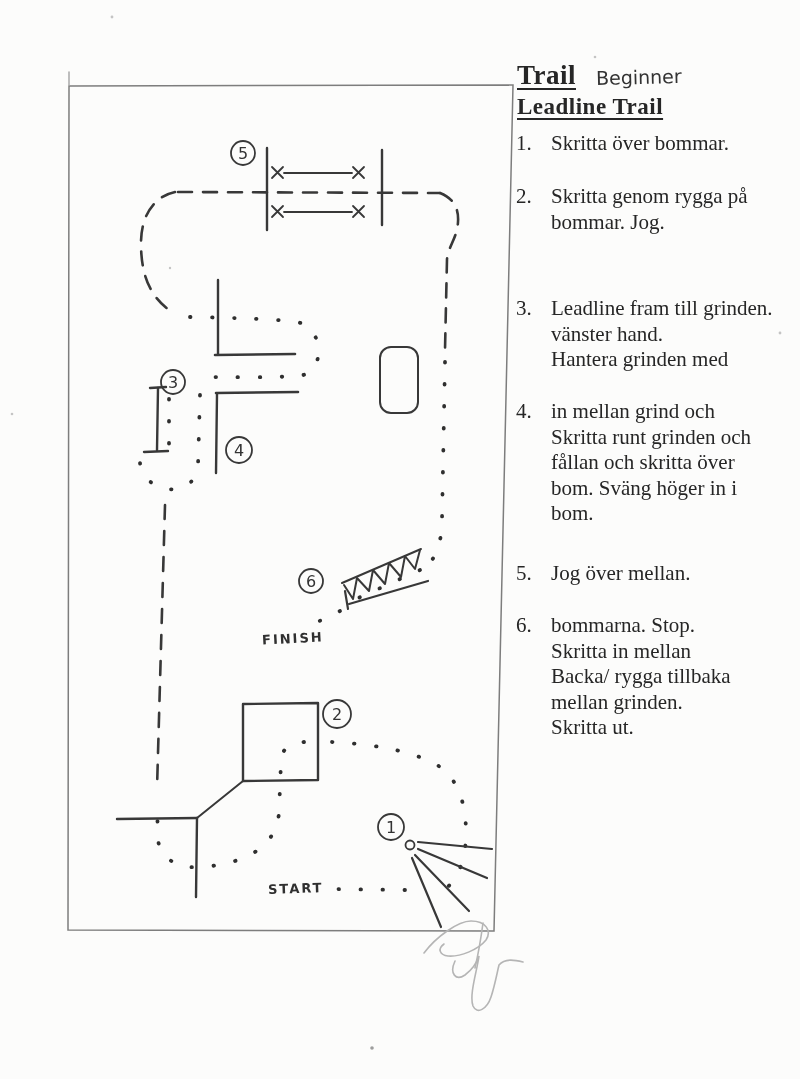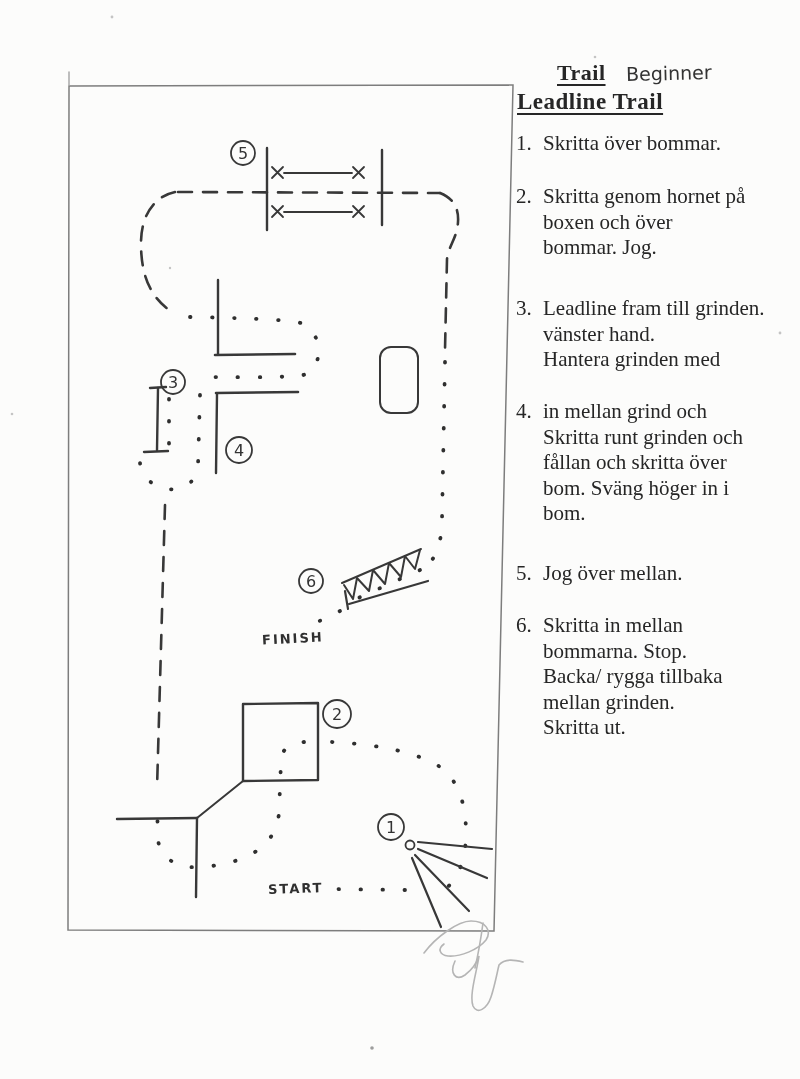--- a/index.html
+++ b/index.html
@@ -5,26 +5,26 @@
   html,body{margin:0;padding:0;background:#e8e8e8;}
   .page{
     position:relative;width:800px;height:1079px;margin:0 auto;
     background:#fcfcfb;overflow:hidden;
     font-family:"Liberation Serif",serif;color:#262626;
   }
   svg{position:absolute;left:0;top:0;}
   .text-col-item{position:absolute;left:516px;display:flex;}
   .num{width:27px;flex:0 0 27px;font-size:21px;line-height:25.5px;}
   .lines{font-size:21px;line-height:25.5px;}
-  .lines .ln{display:block;}
+  .lines .ln{display:block;margin-left:8px;}
   .title-block{position:absolute;left:517px;top:60px;width:275px;}
   .title-row{display:flex;align-items:baseline;}
   .t-typed{
-    font-size:22px;font-weight:bold;letter-spacing:0.5px;
-    text-decoration:underline;text-underline-offset:4px;text-decoration-thickness:2px;margin-left:40px;
+    font-size:27px;font-weight:bold;letter-spacing:0.5px;
+    text-decoration:underline;text-underline-offset:4px;text-decoration-thickness:2px;
   }
   .t-hand{
     font-family:"DejaVu Sans",sans-serif;font-size:19px;margin-left:20px;
     transform:rotate(-1.5deg);color:#333;
   }
   .t-sub{
     font-size:23px;font-weight:bold;letter-spacing:0.5px;margin-top:3px;
     text-decoration:underline;text-underline-offset:4px;text-decoration-thickness:2px;text-align:center;
   }
   .hand-label{
@@ -179,22 +179,21 @@
   <div class="text-col-item" style="top:131px;">
     <span class="num">1.</span>
     <span class="lines">
       <span class="ln">Skritta över bommar.</span>
     </span>
   </div>
 
   <div class="text-col-item" style="top:184px;">
     <span class="num">2.</span>
     <span class="lines">
-      <span class="ln">Skritta genom hornet på</span>
-      <span class="ln">boxen och över</span>
+      <span class="ln">Skritta genom rygga på</span>
       <span class="ln">bommar. Jog.</span>
     </span>
   </div>
 
   <div class="text-col-item" style="top:296px;">
     <span class="num">3.</span>
     <span class="lines">
       <span class="ln">Leadline fram till grinden.</span>
       <span class="ln">vänster hand.</span>
       <span class="ln">Hantera grinden med</span>
@@ -215,21 +214,21 @@
   <div class="text-col-item" style="top:561px;">
     <span class="num">5.</span>
     <span class="lines">
       <span class="ln">Jog över mellan.</span>
     </span>
   </div>
 
   <div class="text-col-item" style="top:613px;">
     <span class="num">6.</span>
     <span class="lines">
+      <span class="ln">bommarna. Stop.</span>
       <span class="ln">Skritta in mellan</span>
-      <span class="ln">bommarna. Stop.</span>
       <span class="ln">Backa/ rygga tillbaka</span>
       <span class="ln">mellan grinden.</span>
       <span class="ln">Skritta ut.</span>
     </span>
   </div>
 
 </div>
 
 </body></html>

